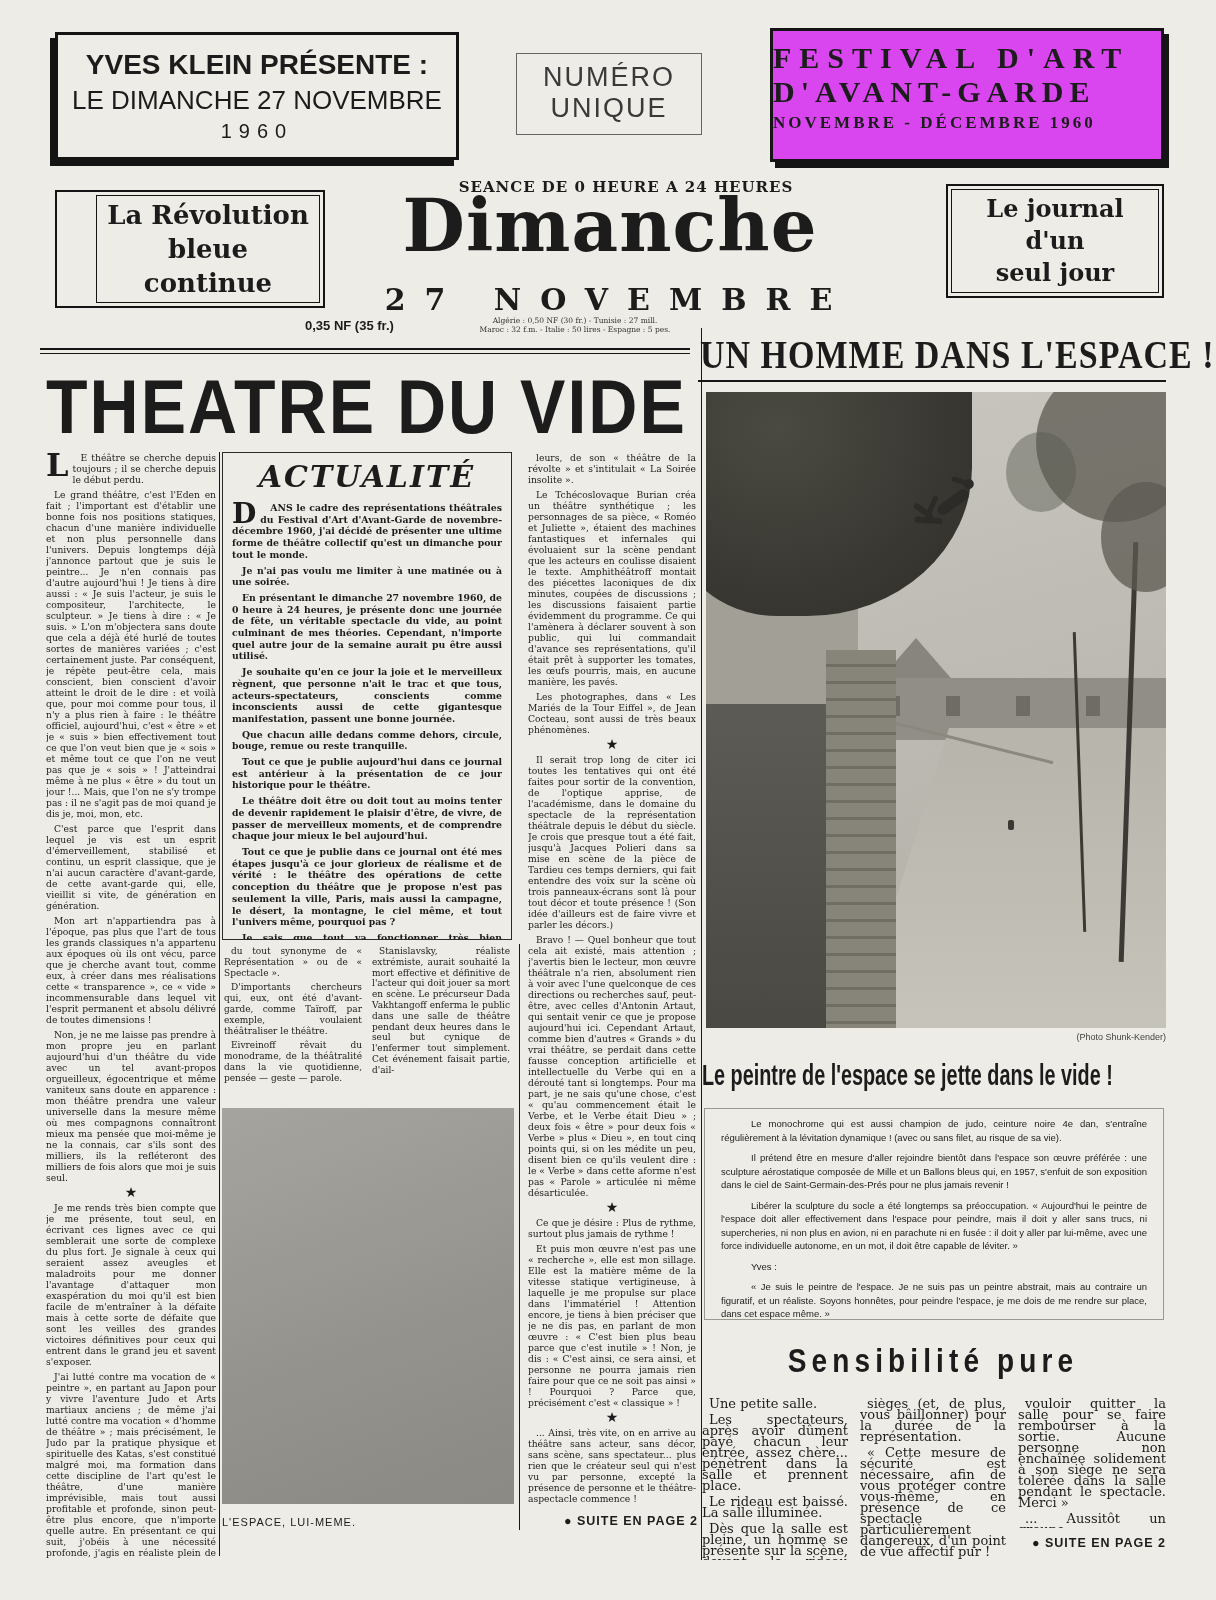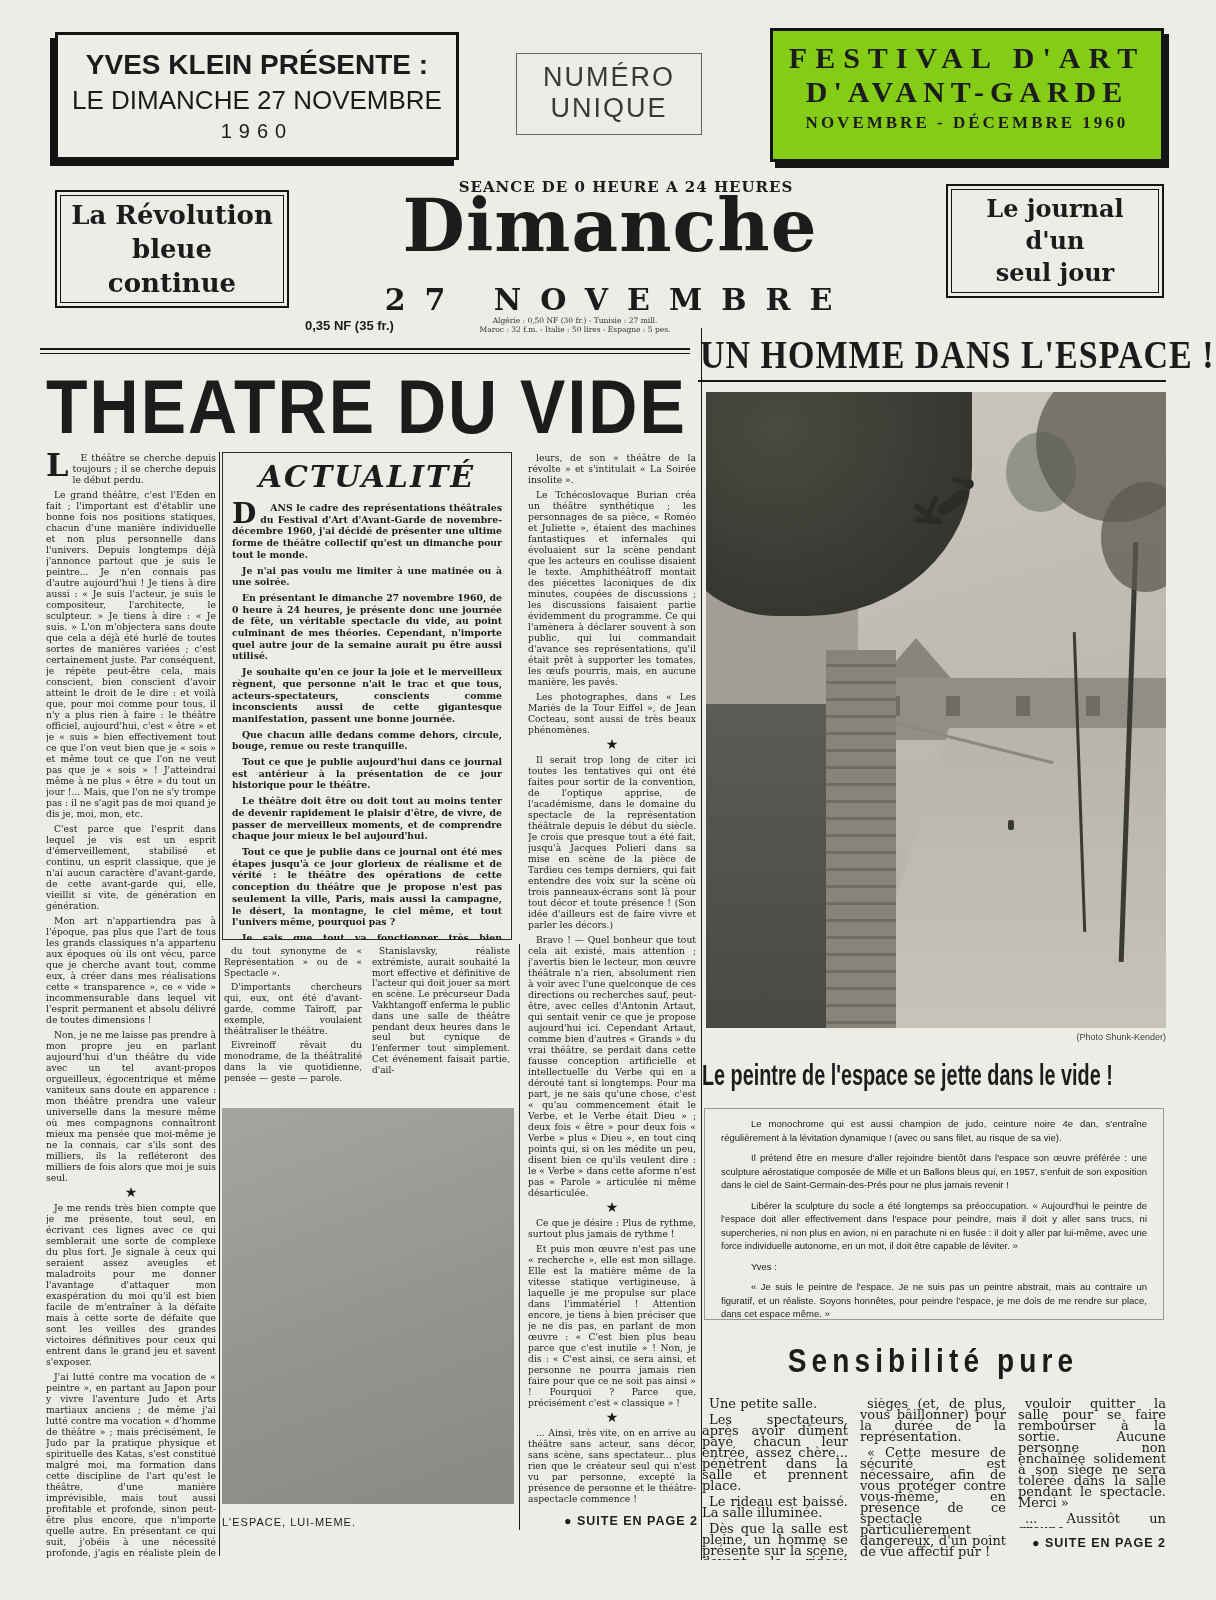--- a/index.html
+++ b/index.html
@@ -2,21 +2,21 @@
 <html><head>
 <meta charset="utf-8">
 <style>
   html,body{margin:0;padding:0;}
   body{width:1216px;height:1600px;position:relative;background:#eeece6;color:#1c1c1c;
        font-family:"DejaVu Serif",serif;overflow:hidden;}
   .abs{position:absolute;}
   .rule{position:absolute;background:#161616;}
   
   .pbox{border:3px solid #141414;box-shadow:-5px 6px 0 0 #141414;background:#eeece6;text-align:center;}
-  .fbox{border:3px solid #141414;box-shadow:5px 6px 0 0 #141414;background:#84cc16;text-align:center;}
+  .fbox{border:3px solid #141414;box-shadow:5px 6px 0 0 #141414;background:#d946ef;text-align:left;}
   .nbox{border:1px solid #666;color:#3a3a3a;text-align:center;}
   .dblbox{border:2px solid #141414;background:#eeece6;}
   .dblbox .inner{border:1px solid #141414;margin:3px;height:calc(100% - 8px);display:flex;flex-direction:column;justify-content:center;text-align:center;}
   .sans{font-family:"Liberation Sans",sans-serif;}
   .serif{font-family:"Liberation Serif",serif;}
   
   .mast-title{font-family:"DejaVu Serif",serif;font-weight:bold;font-size:72px;line-height:1;letter-spacing:1px;text-align:center;}
   .mast-date{font-weight:bold;font-size:30px;letter-spacing:19px;text-align:center;}
   .seance{font-weight:bold;font-size:15px;letter-spacing:1px;text-align:center;}
   .fat{font-family:"DejaVu Serif",serif;font-weight:bold;}
@@ -88,21 +88,21 @@
   <div class="sans" style="font-size:27px;letter-spacing:2px;margin-top:8px;">NUMÉRO</div>
   <div class="sans" style="font-size:27px;letter-spacing:2px;">UNIQUE</div>
 </div>
 
 <div class="abs fbox" style="left:770px;top:28px;width:388px;height:128px;">
   <div class="serif" style="font-size:30px;font-weight:bold;letter-spacing:8px;margin-top:10px;">FESTIVAL D'ART</div>
   <div class="serif" style="font-size:30px;font-weight:bold;letter-spacing:6px;">D'AVANT-GARDE</div>
   <div class="serif" style="font-size:17px;font-weight:bold;letter-spacing:3px;margin-top:4px;">NOVEMBRE - DÉCEMBRE 1960</div>
 </div>
 
-<div class="abs dblbox" style="left:55px;top:190px;width:230px;height:114px;">
+<div class="abs dblbox" style="left:55px;top:190px;width:230px;height:114px;padding-left:36px;">
   <div class="inner fat" style="font-size:26px;line-height:34px;">
       <div>La Révolution</div>
       <div>bleue</div>
       <div>continue</div>
     </div>
 </div>
 
 <div class="abs seance" style="left:416px;top:178px;width:420px;">SEANCE DE 0 HEURE A 24 HEURES</div>
 <div class="abs mast-title" style="left:330px;top:190px;width:560px;">Dimanche</div>
 <div class="abs mast-date" style="left:330px;top:282px;width:560px;padding-left:16px;box-sizing:border-box;">27 NOVEMBRE</div>

